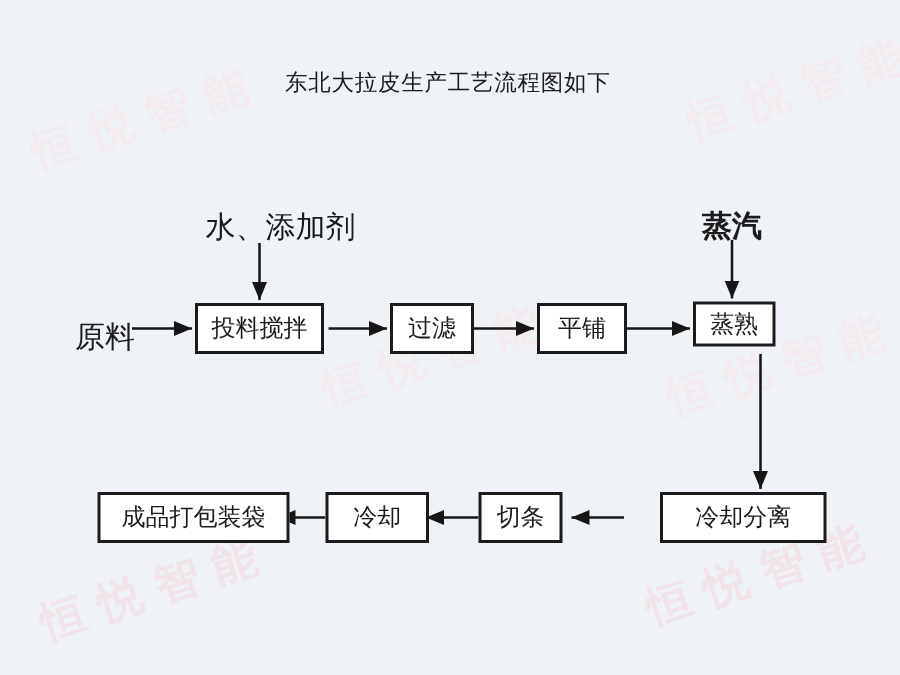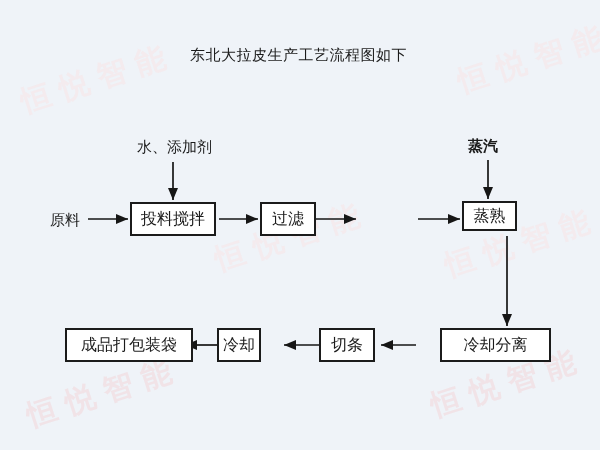--- a/index.html
+++ b/index.html
@@ -15,37 +15,37 @@
     color:rgba(243,234,237,0.95);
     transform:rotate(-18deg);
     white-space:nowrap;pointer-events:none;user-select:none;
   }
   .wm.pink{color:rgba(240,226,230,0.95);}
   .title{
     position:absolute;left:190px;top:46px;z-index:3;
     font-size:15px;letter-spacing:0.5px;white-space:nowrap;
   }
   .lbl{
-    position:absolute;z-index:3;font-size:15px;white-space:nowrap;
+    position:absolute;z-index:3;font-size:20px;white-space:nowrap;
   }
   .node{
     position:absolute;z-index:3;box-sizing:border-box;
     background:#ffffff;border:2px solid #1b1b1b;
     display:flex;align-items:center;justify-content:center;
     font-size:16px;white-space:nowrap;
   }
   .connectors{position:absolute;left:0;top:0;z-index:2;}
   .connectors line{stroke:#161616;stroke-width:1.7;}
   
   .n-mix{left:130px;top:202px;width:86px;height:34px;}
   .n-filter{left:260px;top:202px;width:56px;height:34px;}
   .n-spread{left:358px;top:202px;width:60px;height:34px;}
   .n-steamcook{left:462px;top:201px;width:55px;height:30px;}
   .n-pack{left:65px;top:328px;width:128px;height:34px;}
-  .n-cool{left:217px;top:328px;width:44px;height:34px;}
+  .n-cool{left:217px;top:328px;width:69px;height:34px;}
   .n-cut{left:319px;top:328px;width:56px;height:34px;}
   .n-coolsep{left:440px;top:328px;width:111px;height:34px;}
   .l-water{left:137px;top:138px;}
   .l-steam{left:468px;top:137px;font-weight:bold;}
   .l-raw{left:50px;top:211px;}
   .wm1{left:18px;top:58px;}
   .wm2{left:455px;top:38px;}
   .wm3{left:212px;top:216px;}
   .wm4{left:442px;top:222px;}
   .wm5{left:24px;top:372px;}
@@ -82,20 +82,21 @@
     <line x1="319" y1="345" x2="284" y2="345" marker-end="url(#ah)"></line>
     <line x1="217" y1="345" x2="185" y2="345" marker-end="url(#ah)"></line>
   </svg>
 
   <div class="lbl l-water">水、添加剂</div>
   <div class="lbl l-steam">蒸汽</div>
   <div class="lbl l-raw">原料</div>
 
   <div class="node n-mix">投料搅拌</div>
   <div class="node n-filter">过滤</div>
+  <div class="node n-spread">平铺</div>
   <div class="node n-steamcook">蒸熟</div>
 
   <div class="node n-pack">成品打包装袋</div>
   <div class="node n-cool">冷却</div>
   <div class="node n-cut">切条</div>
   <div class="node n-coolsep">冷却分离</div>
 
 </div>
 
 </body></html>

